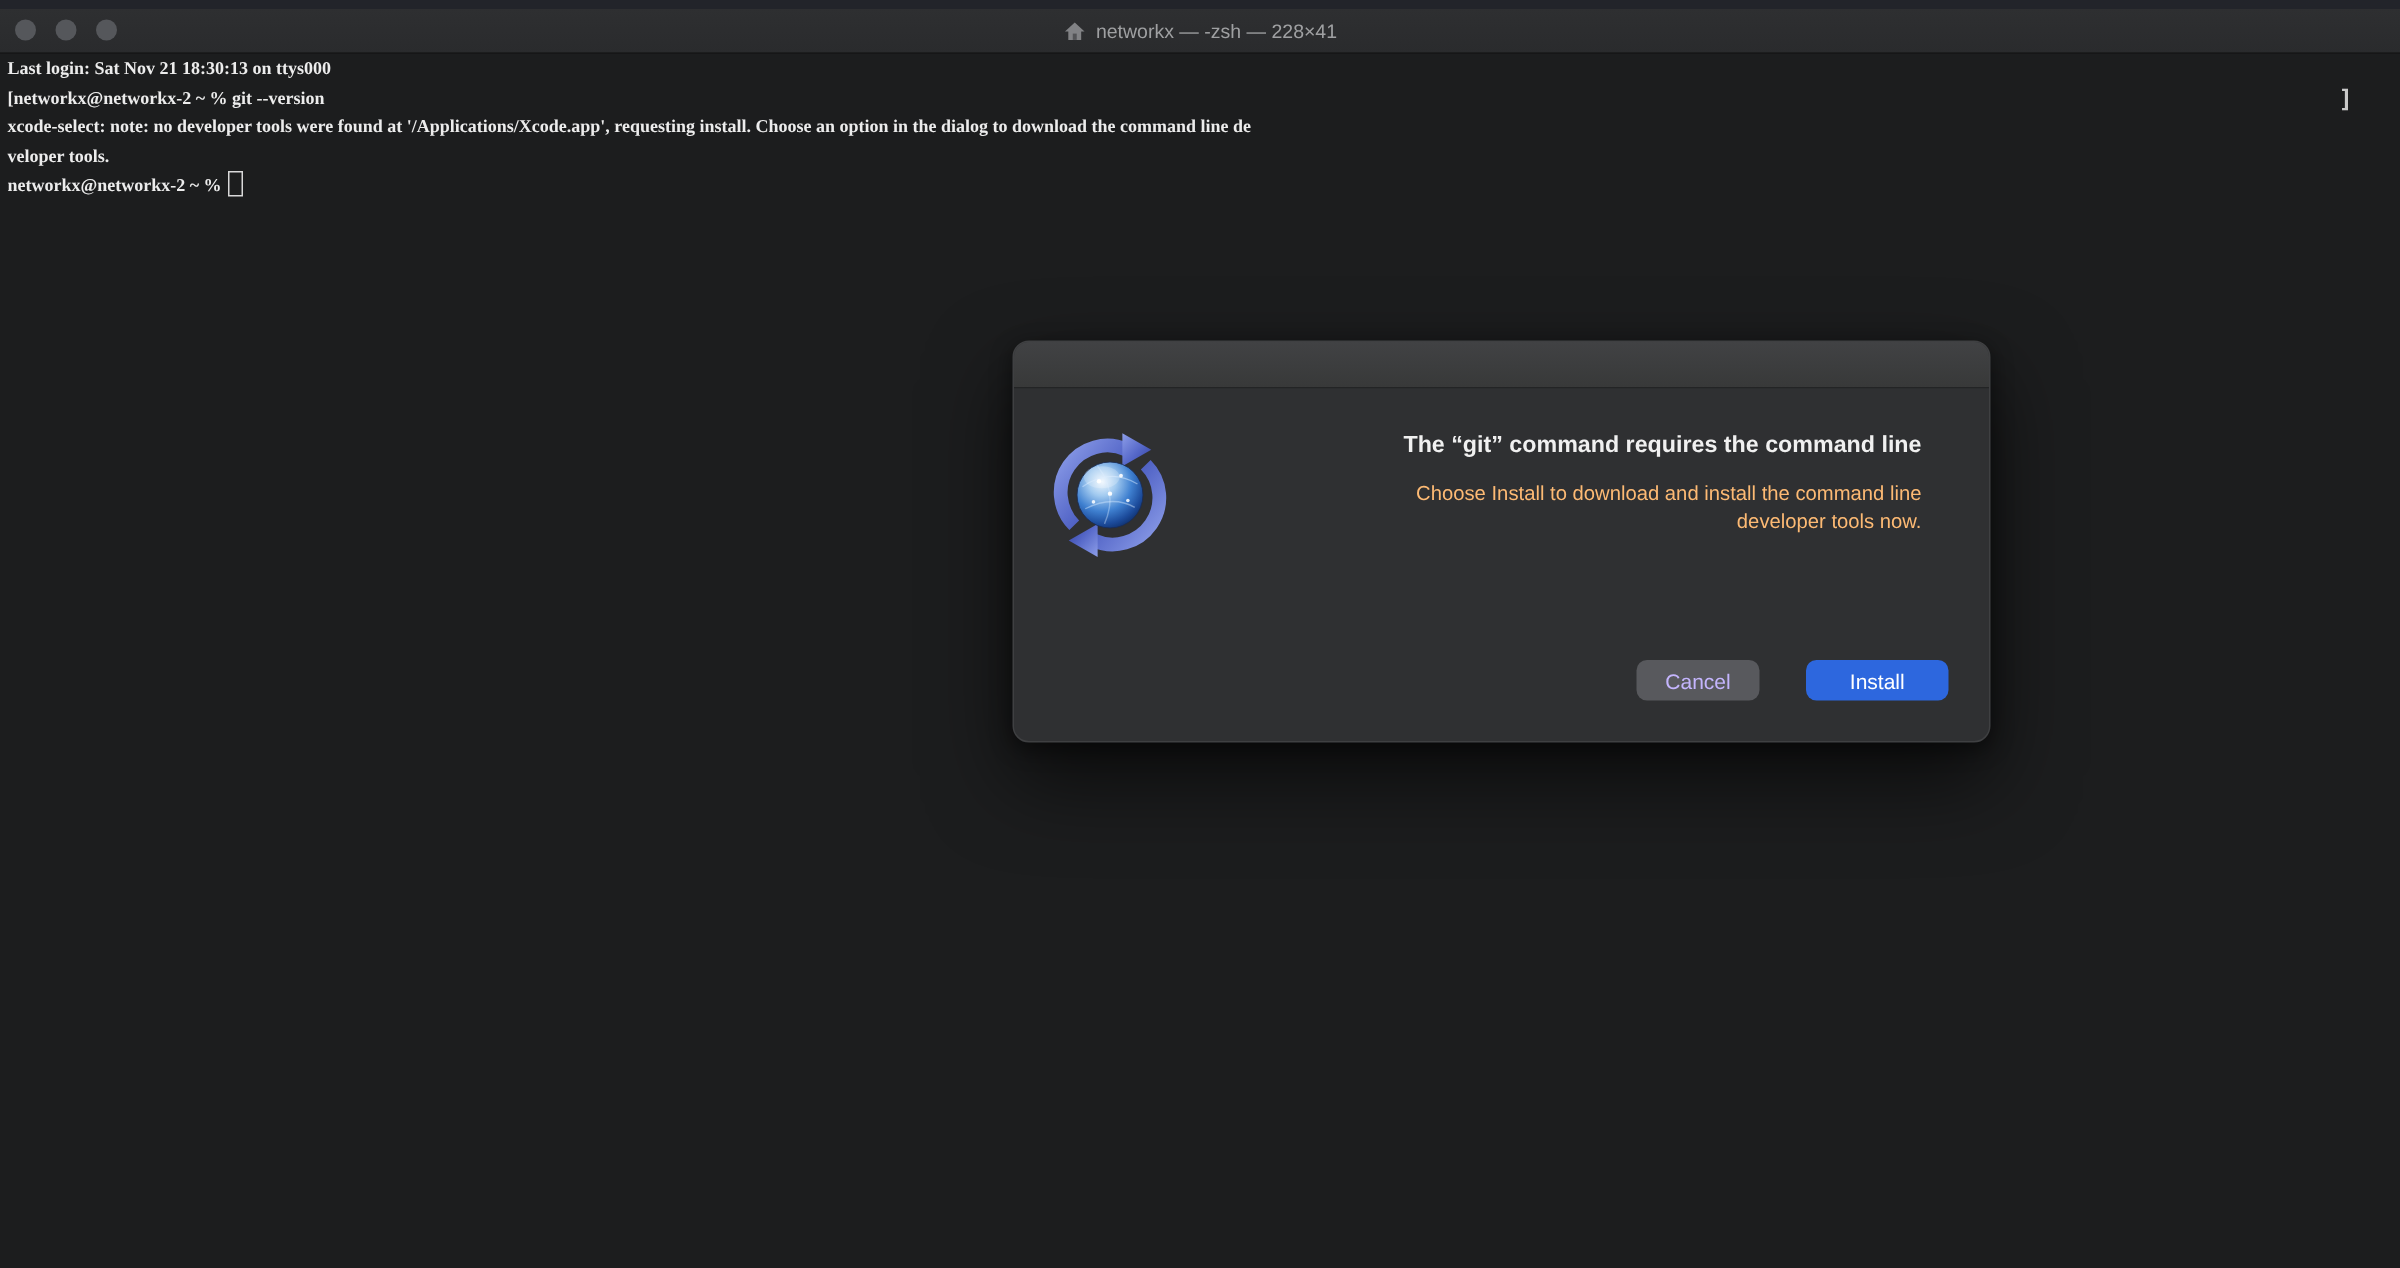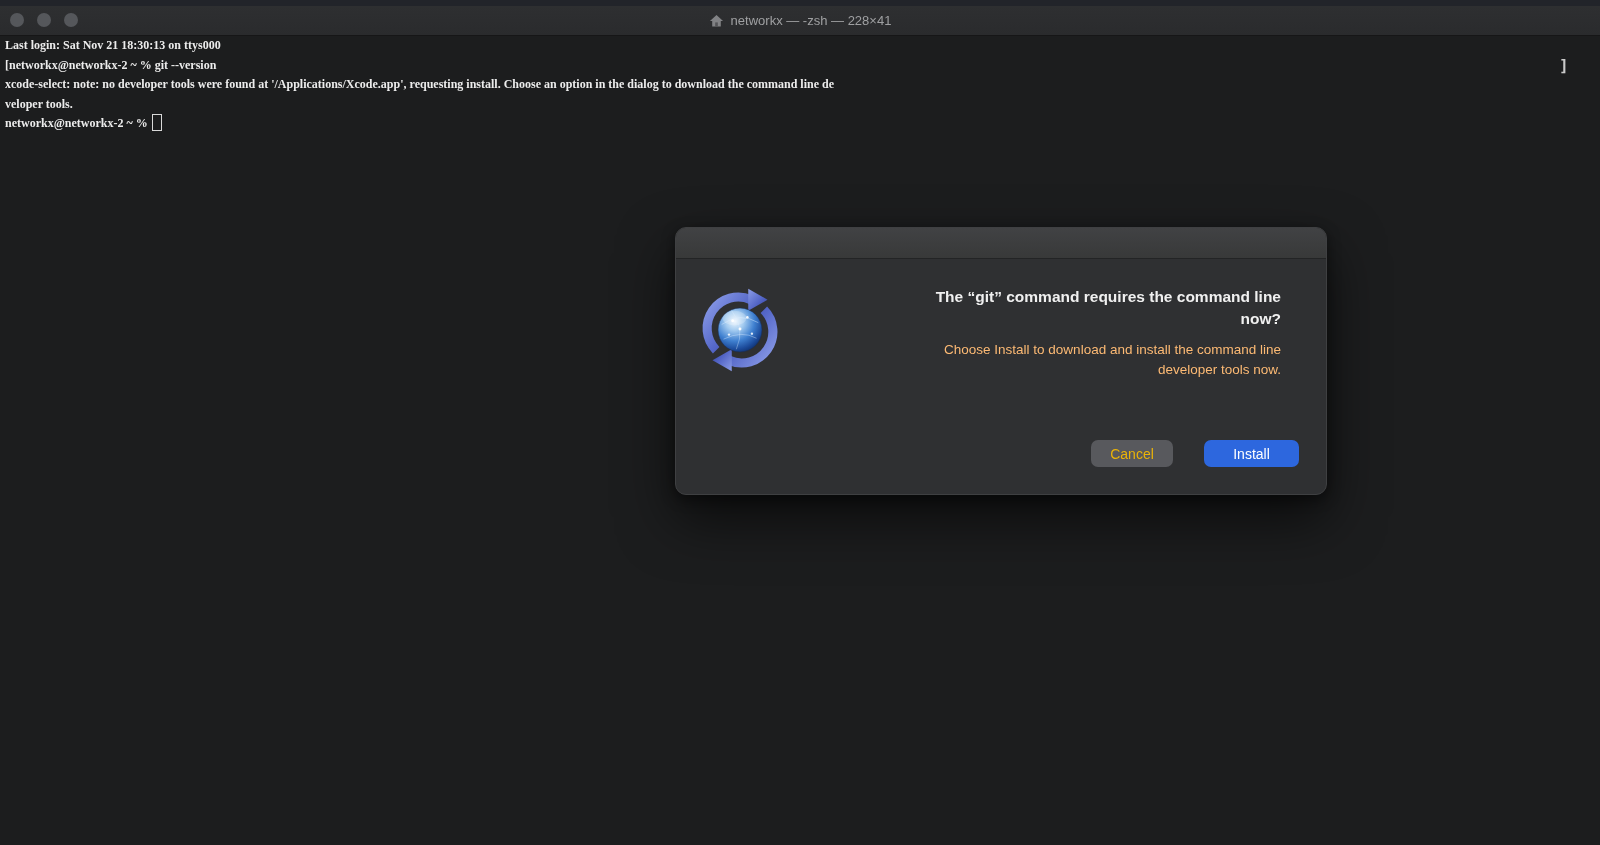--- a/index.html
+++ b/index.html
@@ -78,21 +78,21 @@
   }
   .dialog-buttons{
     position:absolute;right:27px;bottom:27px;display:flex;gap:31px;
   }
   .btn{
     height:27px;border:none;border-radius:7px;
     font-family:"Liberation Sans", sans-serif;
     font-size:14px;display:flex;align-items:center;justify-content:center;
     cursor:pointer;padding:0;
   }
-  .btn-cancel{width:82px;background:linear-gradient(#616266,#55565a);color:#eab308;}
+  .btn-cancel{width:82px;background:linear-gradient(#616266,#55565a);color:#c4b5fd;}
   .btn-install{width:95px;background:linear-gradient(#306cdf,#2a61d6);color:#ffffff;text-align:right;}
 </style>
 </head>
 <body>
 
 <div class="top-strip"></div>
 
 <div class="titlebar">
   <div class="traffic-lights">
     <div class="tl"></div>
@@ -151,21 +151,20 @@
       <circle cx="40" cy="38" r="1.6" fill="#ffffff" opacity="0.95"></circle>
       <circle cx="56" cy="34" r="1.4" fill="#ffffff" opacity="0.9"></circle>
       <circle cx="48" cy="47" r="1.6" fill="#ffffff" opacity="0.95"></circle>
       <circle cx="61" cy="52" r="1.3" fill="#ffffff" opacity="0.85"></circle>
       <circle cx="36" cy="53" r="1.3" fill="#ffffff" opacity="0.85"></circle>
       <ellipse cx="42" cy="35" rx="13" ry="8" fill="#ffffff" opacity="0.22"></ellipse>
     </svg>
     <div class="dialog-texts">
       <div class="dialog-heading">
         <div>The “git” command requires the command line</div>
-        <div>now?</div>
       </div>
       <div class="dialog-body">
         <div>Choose Install to download and install the command line</div>
         <div>developer tools now.</div>
       </div>
     </div>
   </div>
   <div class="dialog-buttons">
     <button class="btn btn-cancel" style="background: rgb(88, 89, 93);">Cancel</button>
     <button class="btn btn-install" style="background: rgb(45, 103, 222);">Install</button>

